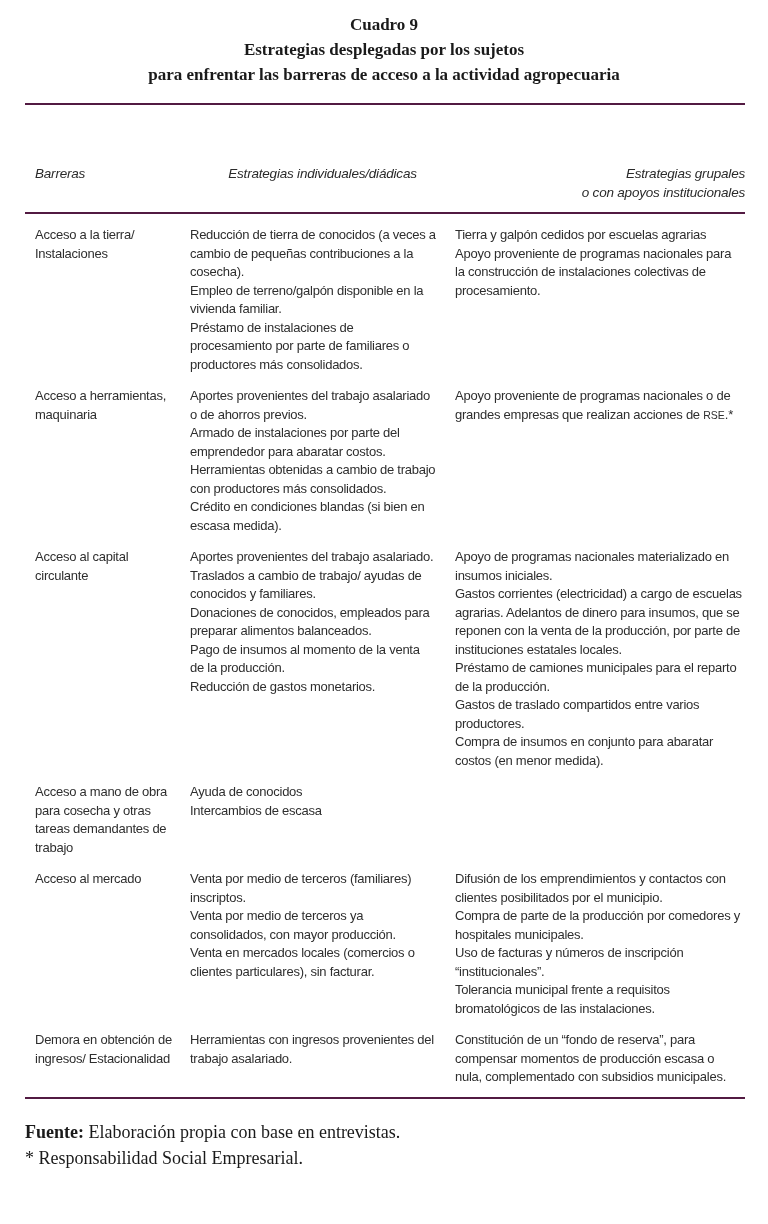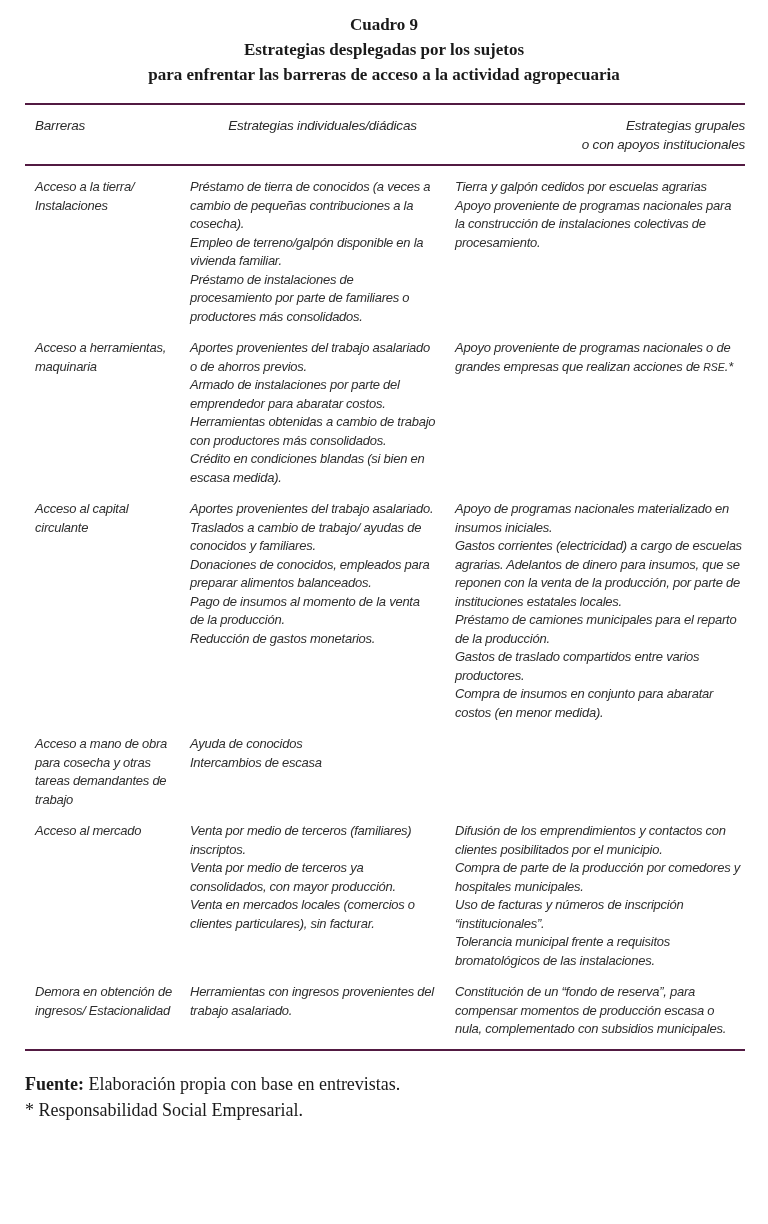--- a/index.html
+++ b/index.html
@@ -12,32 +12,33 @@
     text-align:center;font-family:"Liberation Serif",serif;font-weight:bold;
     font-size:17px;line-height:25px;color:#1a1a1a;
   }
   .table-wrap{margin:16px 23px 0 25px;width:720px;}
   .rule{height:2px;background:#521a42;width:100%;}
   .thead{
     display:grid;grid-template-columns:165px 265px 290px;
     padding:11px 0 10px 0;
     font-style:italic;font-size:13.5px;line-height:19px;color:#2a2a2a;
     letter-spacing:-0.2px;
+    margin-top:48px;
   }
   .thead .h1{padding-left:10px;text-align:left;}
   .thead .h2{text-align:center;}
   .thead .h3{text-align:right;}
   .tbody{padding:4px 0 10px 0;}
   .trow{
     display:grid;grid-template-columns:165px 265px 290px;
     padding-top:13px;
   }
   .trow:first-child{padding-top:8px;}
   .cell{font-size:13px;line-height:18.5px;letter-spacing:-0.25px;}
-  .cell p{margin:0;font-style:italic;}
+  .cell p{margin:0;}
   .c1{padding-left:10px;padding-right:14px;}
   .c2{padding-right:18px;}
   .c3{padding-right:2px;}
   .sc{font-size:10.5px;letter-spacing:0;}
   .footer{
     margin:20px 25px 0 25px;
     font-family:"Liberation Serif",serif;font-size:18px;line-height:26px;color:#1a1a1a;
   }
   .footer .lbl{font-weight:bold;}
 </style>
@@ -65,21 +66,21 @@
     </div>
 
     <div class="rule"></div>
 
     <div class="tbody">
         <div class="trow">
           <div class="cell c1">
             <p>Acceso a la tierra/ Instalaciones</p>
           </div>
           <div class="cell c2">
-            <p>Préstamo de tierra de conocidos (a veces a cambio de pequeñas contribuciones a la cosecha).</p>
+            <p>Reducción de tierra de conocidos (a veces a cambio de pequeñas contribuciones a la cosecha).</p>
             <p>Empleo de terreno/galpón disponible en la vivienda familiar.</p>
             <p>Préstamo de instalaciones de procesamiento por parte de familiares o productores más consolidados.</p>
           </div>
           <div class="cell c3">
             <p>Tierra y galpón cedidos por escuelas agrarias</p>
             <p>Apoyo proveniente de programas nacionales para la construcción de instalaciones colectivas de procesamiento.</p>
           </div>
         </div>
         <div class="trow">
           <div class="cell c1">

